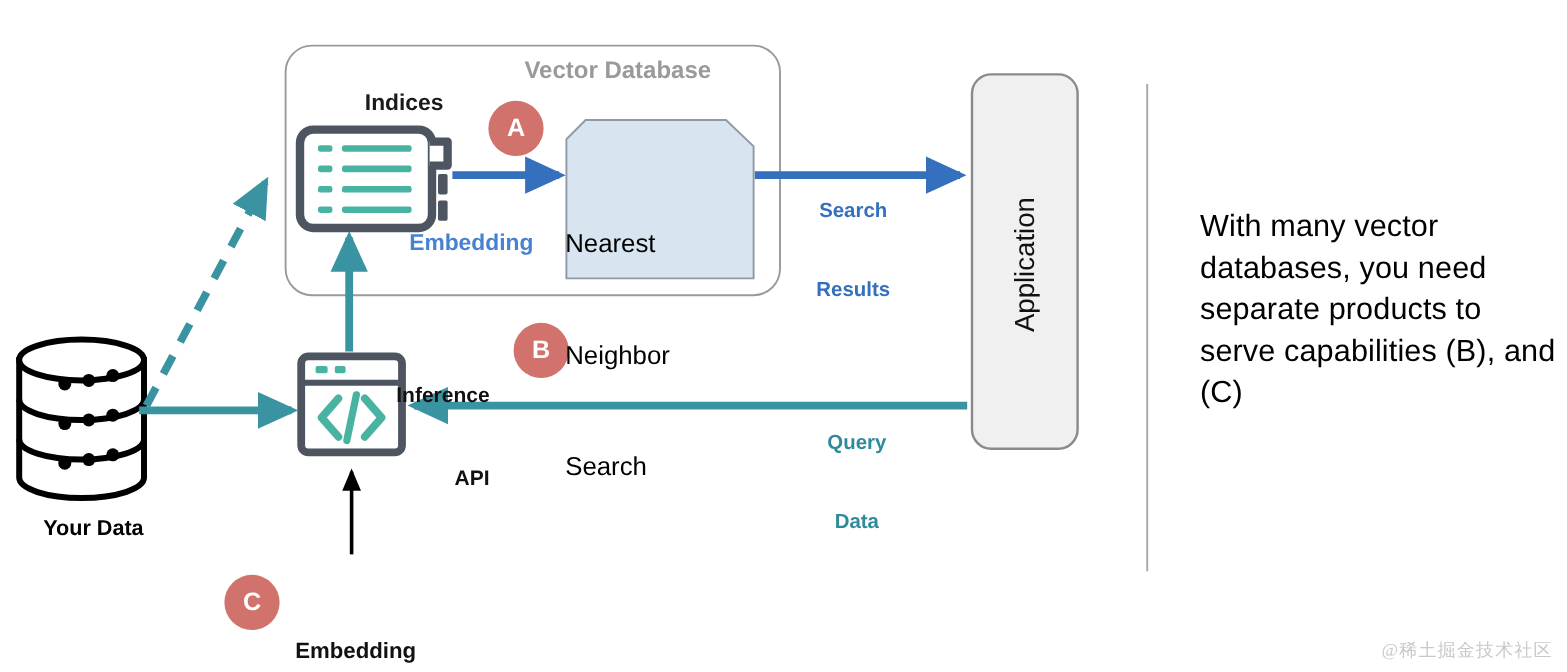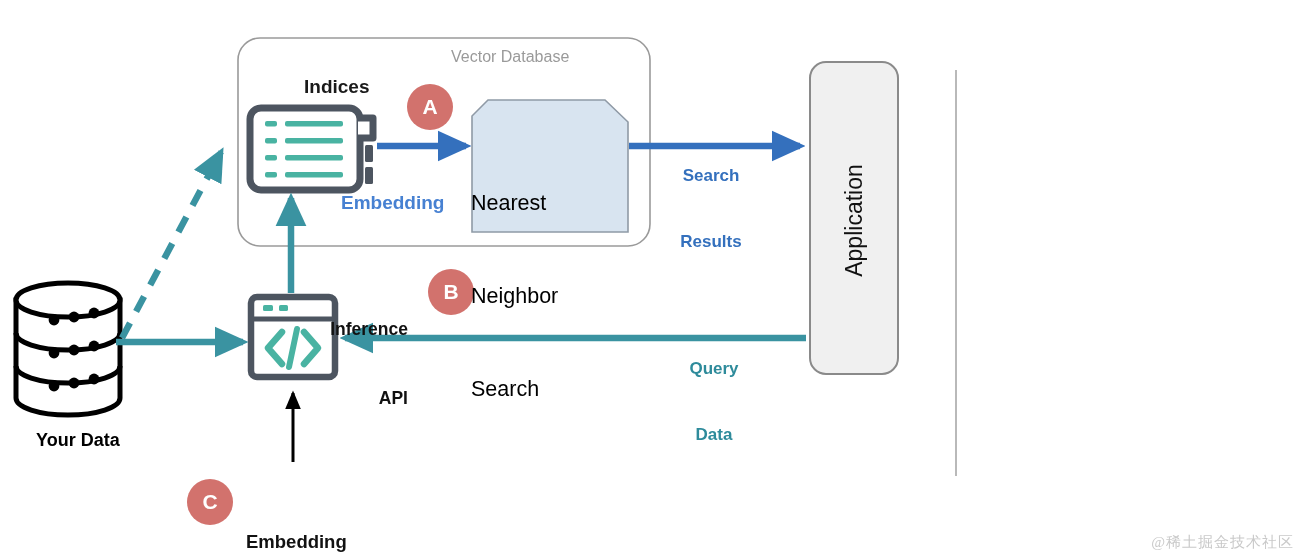--- a/index.html
+++ b/index.html
@@ -47,22 +47,22 @@
     right: 12px;
     bottom: 8px;
     font-size: 15px;
     color: #c9c9c9;
     font-family: Liberation Serif, serif;
     letter-spacing: 1px;
     margin-left: 12px;
   }
   
   .t-vecdb {
-    left: 451px; top: 48px;
-    font-size: 16px; font-weight: normal; color: #9a9a9a;
+    left: 437px; top: 48px;
+    font-size: 20px; font-weight: bold; color: #9a9a9a;
   }
   .t-indices {
     left: 268px; top: 76px;
     font-size: 19px; font-weight: bold; color: #1a1a1a; margin-left: 36px;
   }
   .t-nns {
     left: 471px; top: 126px;
     font-size: 21.5px; line-height: 31px; color: #000; font-weight: 400;
     text-align: left;
   }
@@ -250,16 +250,17 @@
   </div>
 
   <div class="t-application">
     <span>Application</span>
   </div>
 
   <div class="badge-letter" id="badge-a">A</div>
   <div class="badge-letter" id="badge-b">B</div>
   <div class="badge-letter" id="badge-c">C</div>
 
+  <div id="side-text">With many vector databases, you need separate products to serve capabilities (B), and (C)</div>
 
   <div id="watermark">@稀土掘金技术社区</div>
 
 </div>
 
 </body></html>

